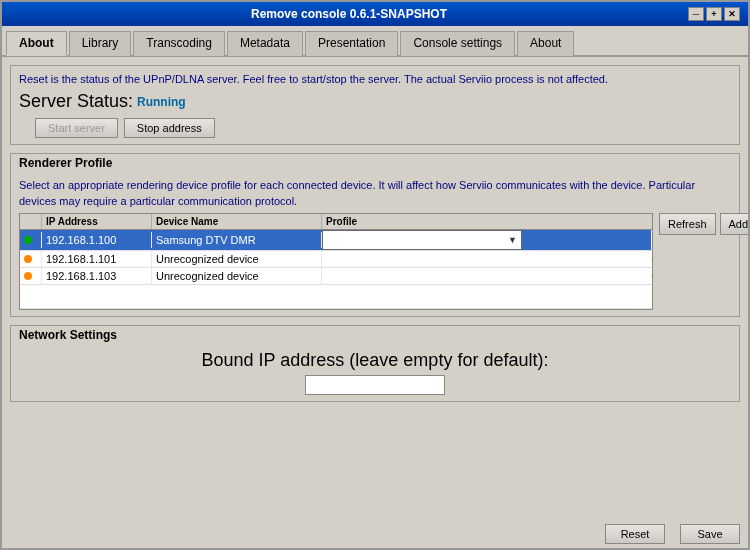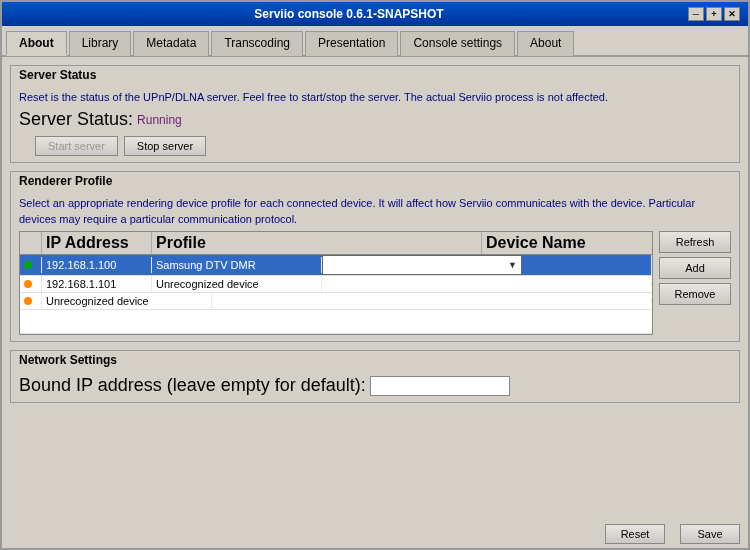--- a/index.html
+++ b/index.html
@@ -105,22 +105,22 @@
     }
     .status-row {
       display: flex;
       align-items: center;
       gap: 4px;
     }
     .status-label {
       font-size: 18px;
     }
     .status-running {
-      color: #701a75;
-      font-weight: normal;
+      color: #0369a1;
+      font-weight: bold;
     }
     .btn-row {
       display: flex;
       gap: 6px;
       margin-top: 2px;
       padding-left: 16px;
     }
     .btn {
       padding: 3px 12px;
       border: 1px solid #888;
@@ -154,21 +154,21 @@
       background: white;
       position: relative;
     }
     .table-header {
       display: flex;
       background: #d4d0c8;
       border-bottom: 1px solid #888;
     }
     .th {
       padding: 2px 4px;
-      font-size: 16px;
+      font-size: 10px;
       font-weight: bold;
       border-right: 1px solid #aaa;
     }
     .th:last-child { border-right: none; }
     .th-check { width: 22px; }
     .th-ip { width: 110px; }
     .th-device { width: 170px; }
     .th-profile { flex: 1; }
     .table-row {
       display: flex;
@@ -195,21 +195,21 @@
       width: 8px;
       height: 8px;
       border-radius: 50%;
       display: inline-block;
       margin-right: 3px;
     }
     .dot-green { background: #00aa00; }
     .dot-orange { background: #ff8800; }
     .action-buttons {
       display: flex;
-      flex-direction: column;
+      flex-direction: row;
       gap: 4px;
       width: 72px;
     }
     .action-btn {
       padding: 4px 8px;
       border: 1px solid #888;
       background: linear-gradient(to bottom, #e8e4e0, #ccc8c4);
       cursor: pointer;
       font-size: 11px;
       text-align: center;
@@ -233,20 +233,21 @@
       height: 20px;
     }
     .dropdown-arrow {
       font-size: 9px;
       color: #333;
     }
     .network-section .section-content {
       display: flex;
       align-items: center;
       gap: 4px;
+      flex-direction: column;
     }
     .network-input {
       width: 140px;
       height: 20px;
       border: 1px solid #888;
       background: white;
       padding: 2px 4px;
       font-size: 11px;
     }
     .bottom-bar {
@@ -254,66 +255,65 @@
       justify-content: flex-end;
       padding: 4px 8px;
       gap: 15px;
     }
   </style>
 </head>
 <body>
 
 <div class="window">
   <div class="title-bar">
-    <div class="title-bar-text">Serviio console 0.6.1-SNAPSHOT</div>
+    <div class="title-bar-text">Remove console 0.6.1-SNAPSHOT</div>
     <div class="title-bar-buttons">
       <div class="title-btn">─</div>
       <div class="title-btn">+</div>
       <div class="title-btn">✕</div>
     </div>
   </div>
 
   <div class="tab-bar">
     <div class="tab active">About</div>
     <div class="tab">Library</div>
+    <div class="tab">Transcoding</div>
     <div class="tab">Metadata</div>
-    <div class="tab">Transcoding</div>
     <div class="tab">Presentation</div>
     <div class="tab">Console settings</div>
     <div class="tab">About</div>
   </div>
 
   <div class="content">
 
     <div class="section server-status-section">
-      <div class="section-title">Server Status</div>
       <div class="section-content">
         <div class="info-text">Reset is the status of the UPnP/DLNA server. Feel free to start/stop the server. The actual Serviio process is not affected.</div>
         <div class="status-row">
           <span class="status-label">Server Status:</span>
           <span class="status-running">Running</span>
         </div>
         <div class="btn-row">
           <button class="btn disabled" disabled="">Start server</button>
-          <button class="btn">Stop server</button>
+          <button class="btn">Stop address</button>
         </div>
       </div>
     </div>
 
     <div class="section renderer-section">
       <div class="section-title">Renderer Profile</div>
       <div class="section-content">
         <div class="info-text">Select an appropriate rendering device profile for each connected device. It will affect how Serviio communicates with the device. Particular devices may require a particular communication protocol.</div>
         <div class="table-area">
           <div class="table-container">
             <div class="table-header">
               <div class="th th-check"></div>
               <div class="th th-ip">IP Address</div>
+              <div class="th th-device">Device Name</div>
               <div class="th th-profile">Profile</div>
-              <div class="th th-device">Device Name</div>
             </div>
 
             <div class="table-row selected" style="position:relative;justify-content:center;">
               <div class="td td-check">
                 <span class="dot dot-green"></span>
               </div>
               <div class="td td-ip">192.168.1.100</div>
               <div class="td td-device">Samsung DTV DMR</div>
               <div class="td td-profile" style="flex:1; padding:0; position:relative; height:20px;">
                 <div class="dropdown-container">
@@ -332,20 +332,21 @@
               </div>
               <div class="td td-ip">192.168.1.101</div>
               <div class="td td-device">Unrecognized device</div>
               <div class="td td-profile"></div>
             </div>
 
             <div class="table-row">
               <div class="td td-check">
                 <span class="dot dot-orange"></span>
               </div>
+              <div class="td td-ip">192.168.1.103</div>
               <div class="td td-device">Unrecognized device</div>
               <div class="td td-profile"></div>
             </div>
 
             <div class="table-row" style="height:24px;"></div>
           </div>
 
           <div class="action-buttons">
             <button class="action-btn">Refresh</button>
             <button class="action-btn">Add</button>

